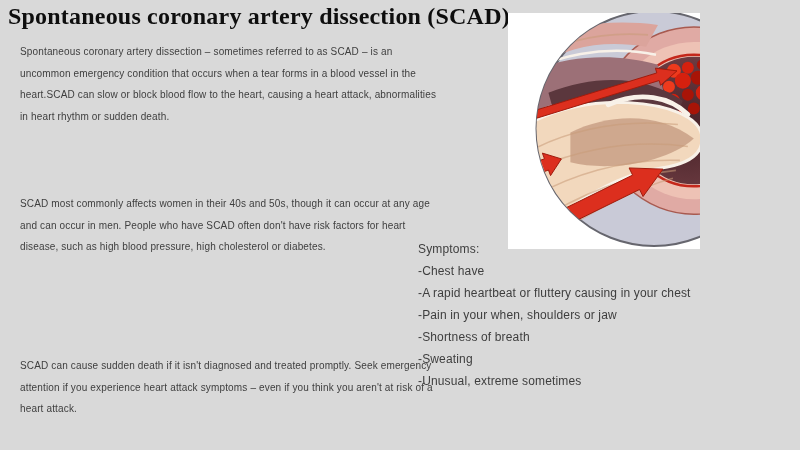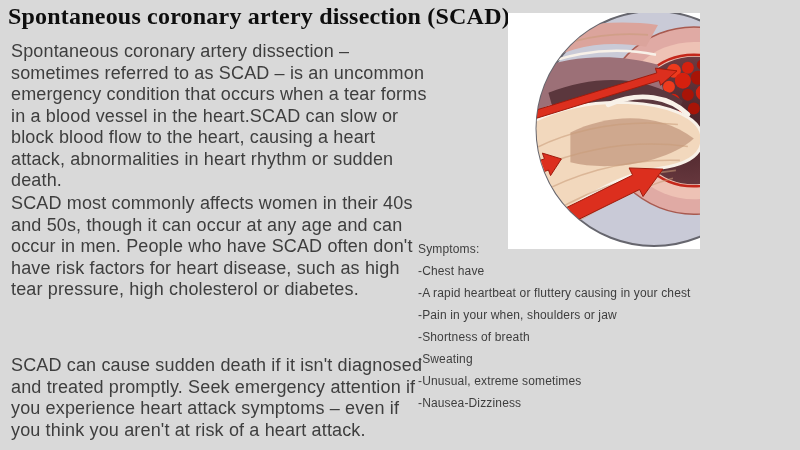--- a/index.html
+++ b/index.html
@@ -16,22 +16,22 @@
     color:var(--pg-text-color);
   }
   .slide{position:relative;width:700px;height:450px;background:var(--pg-background);overflow:hidden;}
   .title{
     position:absolute;left:8px;top:0;margin:0;
     font-family:"Liberation Serif",serif;
     font-weight:bold;font-size:24px;line-height:32px;
     color:var(--pg-title-color);letter-spacing:0.2px;
   }
   .para{
-    position:absolute;left:11px;width:418px;
-    font-size:18px;line-height:21.5px;letter-spacing:0.15px;
+    position:absolute;left:20px;width:418px;
+    font-size:10px;line-height:21.5px;letter-spacing:0.15px;
   }
   .para-1{top:41px;}
   .para-2{top:193px;}
   .para-3{top:325px;margin-top:30px;}
   .symptoms{
     position:absolute;left:418px;top:238px;width:380px;
     font-size:12px;line-height:22px;letter-spacing:0.15px;
   }
   .artery-figure{
     position:absolute;left:508px;top:13px;width:292px;height:236px;margin:0;
@@ -56,21 +56,21 @@
   .f-arrow{fill:var(--fig-arrow-red);stroke:var(--fig-arrow-edge);stroke-width:1;}
 </style>
 </head>
 <body>
 
 <div class="slide">
 
   <h1 class="title">Spontaneous coronary artery dissection (SCAD)</h1>
 
   <div class="para para-1">Spontaneous coronary artery dissection – sometimes referred to as SCAD – is an uncommon emergency condition that occurs when a tear forms in a blood vessel in the heart.SCAD can slow or block blood flow to the heart, causing a heart attack, abnormalities in heart rhythm or sudden death.</div>
-  <div class="para para-2">SCAD most commonly affects women in their 40s and 50s, though it can occur at any age and can occur in men. People who have SCAD often don't have risk factors for heart disease, such as high tear pressure, high cholesterol or diabetes.</div>
+  <div class="para para-2">SCAD most commonly affects women in their 40s and 50s, though it can occur at any age and can occur in men. People who have SCAD often don't have risk factors for heart disease, such as high blood pressure, high cholesterol or diabetes.</div>
   <div class="para para-3">SCAD can cause sudden death if it isn't diagnosed and treated promptly. Seek emergency attention if you experience heart attack symptoms – even if you think you aren't at risk of a heart attack.</div>
 
   <figure class="artery-figure">
     <svg viewBox="0 0 292 237" xmlns="http://www.w3.org/2000/svg">
       <defs>
         <clipPath id="circleClip">
             <circle cx="146" cy="116" r="118"></circle>
           </clipPath>
         <radialGradient id="cavityGrad" cx="0.45" cy="0.55" r="0.75">
           <stop offset="0%" stop-color="#472228"></stop>
@@ -167,17 +167,16 @@
 
   <div class="symptoms">
     <div>Symptoms:</div>
     <div id="symptoms-list">
         <div>-Chest have</div>
         <div>-A rapid heartbeat or fluttery causing in your chest</div>
         <div>-Pain in your when, shoulders or jaw</div>
         <div>-Shortness of breath</div>
         <div>-Sweating</div>
         <div>-Unusual, extreme sometimes</div>
-        <div>-Nausea-Dizziness</div>
       </div>
   </div>
 
 </div>
 
 </body></html>

